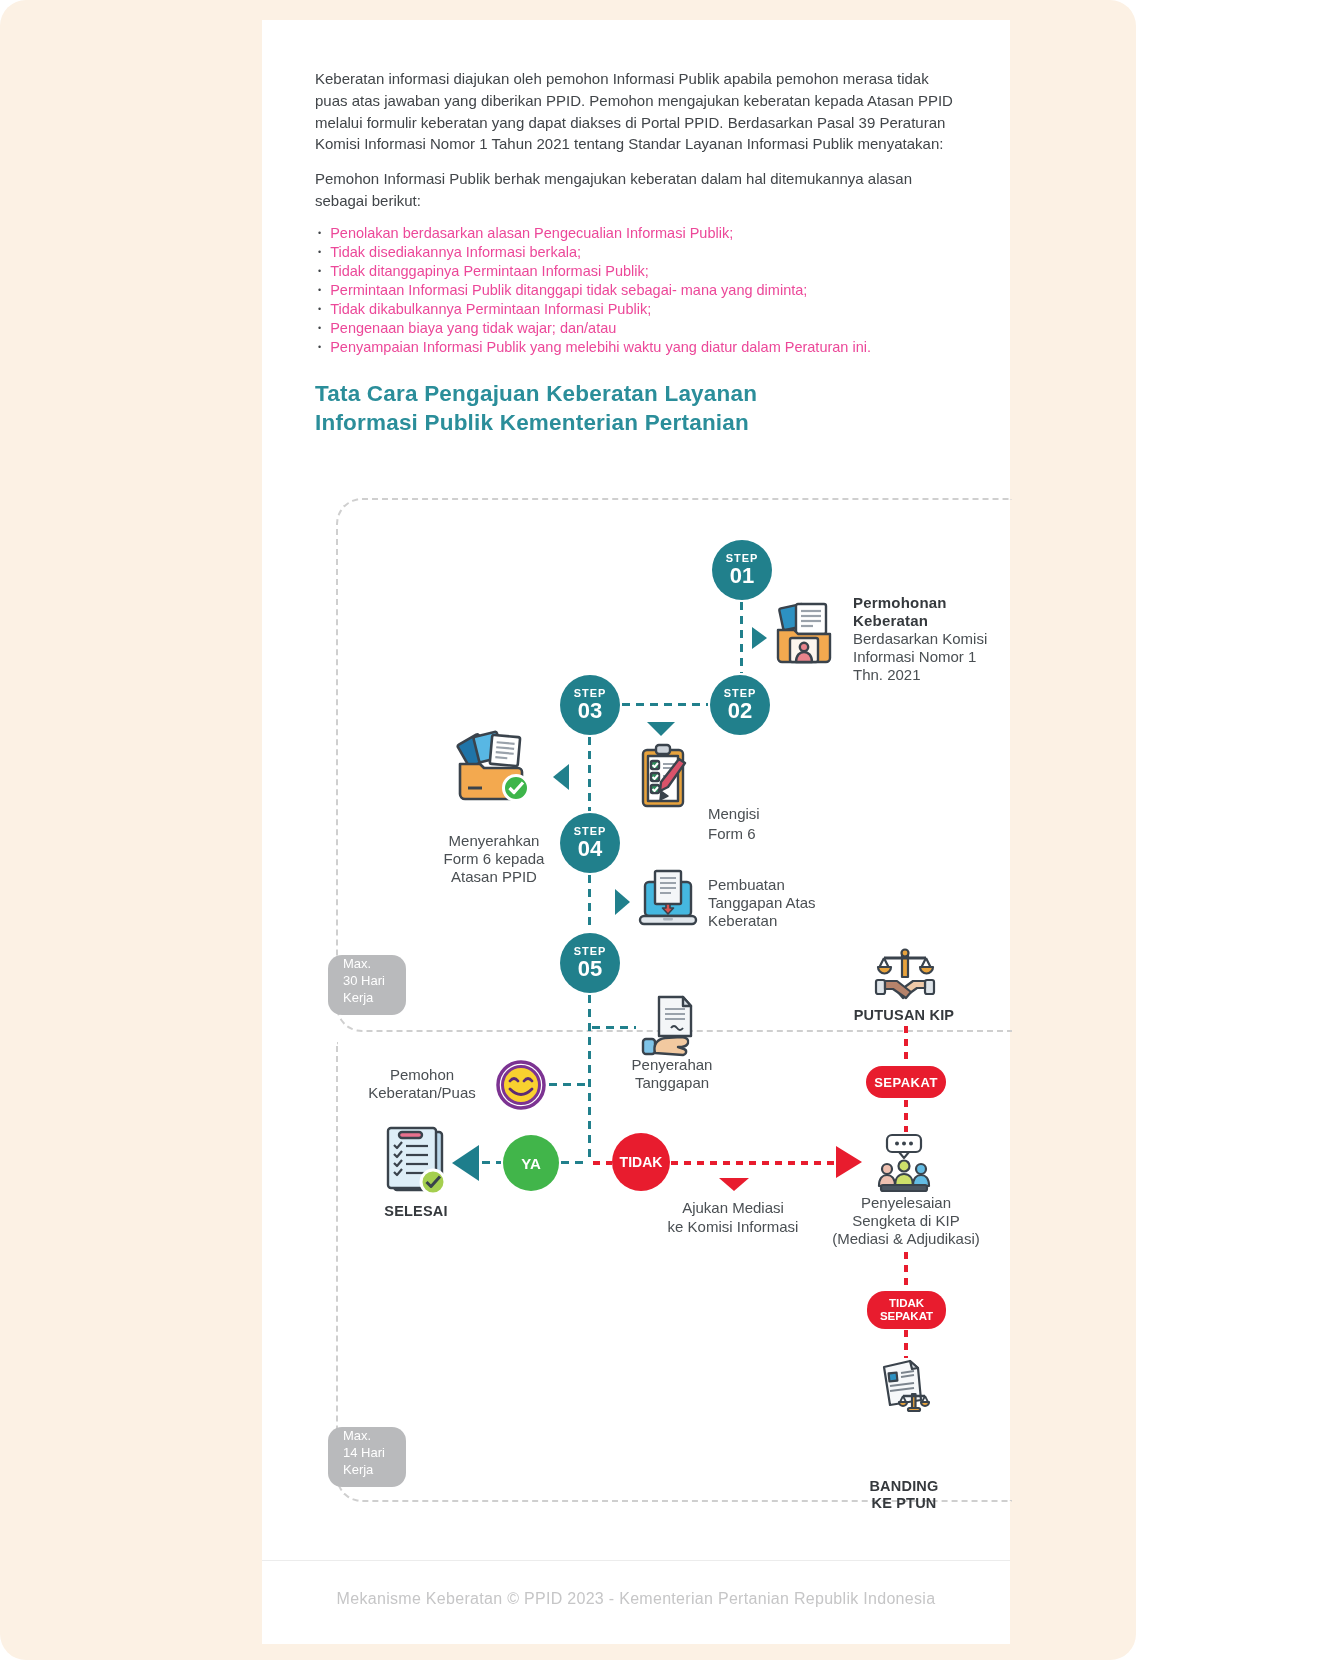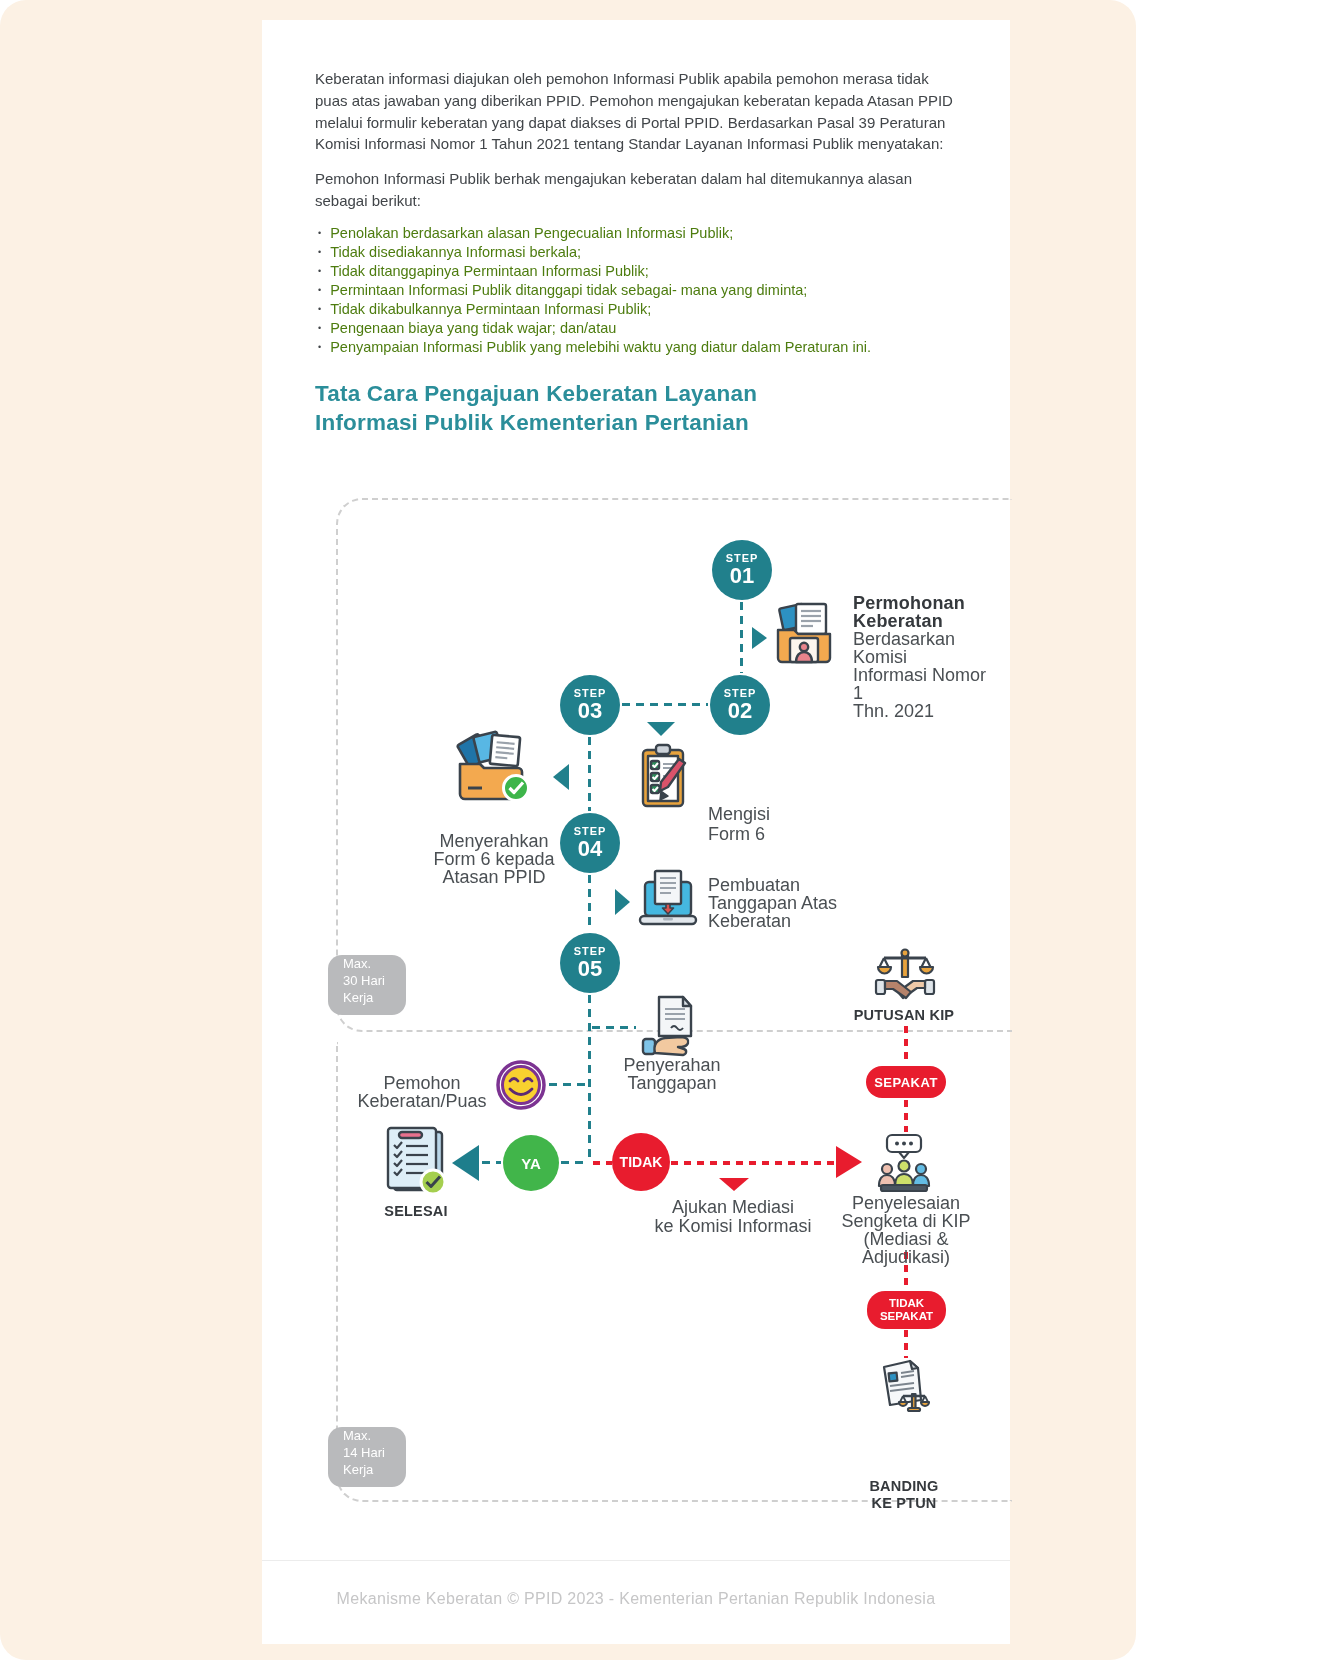--- a/index.html
+++ b/index.html
@@ -3,42 +3,42 @@
 <meta charset="utf-8">
 <style>
   html,body{margin:0;padding:0;background:#ffffff;}
   .page{position:relative;width:1136px;height:1660px;background:#ffffff;overflow:hidden;
         font-family:Liberation Sans, sans-serif;color:#3f4447;}
   .cream{position:absolute;inset:0;background:#fcf1e4;border-radius:26px;}
   .card{position:absolute;left:262px;top:20px;width:748px;height:1624px;background:#ffffff;}
   .abs{position:absolute;}
   .pre{white-space:pre-line;}
   .body-text{font-size:15px;line-height:21.8px;color:#414549;}
-  .bullets{list-style:none;margin:0;padding:0;font-size:14.5px;line-height:19px;color:#4d7c0f;}
+  .bullets{list-style:none;margin:0;padding:0;font-size:14.5px;line-height:19px;color:#ec4899;}
   .bullets li::before{content:"•";font-size:9px;vertical-align:2px;margin-right:9px;color:#414549;}
   .heading{font-size:22.5px;line-height:28.5px;font-weight:600;color:#2b8e9a;letter-spacing:.2px;}
   .region{position:absolute;border:2px dashed #cfcfcf;}
   .region1{border-right:none;border-radius:26px 0 0 26px;}
   .region2{border-right:none;border-top:none;border-radius:0 0 0 26px;}
   .timebox{position:absolute;background:#b9babc;border-radius:14px;color:#ffffff;
            font-size:13px;line-height:17px;padding:0 0 0 15px;z-index:5;}
   .step{position:absolute;width:60px;height:60px;border-radius:50%;background:#21808c;color:#fff;
         display:flex;flex-direction:column;align-items:center;justify-content:center;z-index:4;}
   .step .w{font-size:11px;font-weight:700;letter-spacing:1px;line-height:11px;text-align:center;}
   .step .n{font-size:22px;font-weight:700;line-height:22px;margin-top:1px;}
   .dashT-v{position:absolute;width:3px;background:repeating-linear-gradient(180deg,#21808c 0 8px,transparent 8px 14px);z-index:3;}
   .dashT-h{position:absolute;height:3px;background:repeating-linear-gradient(90deg,#21808c 0 8px,transparent 8px 14px);z-index:3;}
   .dashR-v{position:absolute;width:3.5px;background:repeating-linear-gradient(180deg,#e81c2e 0 7px,transparent 7px 13px);z-index:3;}
   .dashR-h{position:absolute;height:3.5px;background:repeating-linear-gradient(90deg,#e81c2e 0 7px,transparent 7px 13px);z-index:3;}
   .tri{position:absolute;width:0;height:0;z-index:4;}
   .disc{position:absolute;border-radius:50%;display:flex;align-items:center;justify-content:center;
         color:#fff;font-weight:700;z-index:4;}
   .pill{position:absolute;background:#e81c2e;border-radius:18px;display:flex;align-items:center;justify-content:center;
         color:#fff;font-weight:700;text-align:center;z-index:4;}
-  .lbl{position:absolute;font-size:18px;line-height:18px;color:#4a4f53;z-index:4;}
+  .lbl{position:absolute;font-size:15px;line-height:18px;color:#4a4f53;z-index:4;}
   .lbl-b{font-weight:700;color:#35393d;letter-spacing:.2px;}
   .ctr{text-align:center;}
   .icon{position:absolute;z-index:4;}
   .footer-line{position:absolute;left:262px;top:1560px;width:748px;border-top:1px solid #ececec;}
   .footer-text{position:absolute;left:262px;top:1590px;width:748px;text-align:center;
                font-size:16px;color:#c6c6c7;letter-spacing:.3px;}
 </style>
 </head>
 <body>
 
@@ -328,21 +328,21 @@
   <div class="lbl pre" style="left:708px;top:770px;line-height:20px;margin-top:34px;">Mengisi
 Form 6</div>
   <div class="lbl pre ctr" style="left:414px;top:832px;width:160px;">Menyerahkan
 Form 6 kepada
 Atasan PPID</div>
   <div class="lbl pre" style="left:708px;top:876px;">Pembuatan
 Tanggapan Atas
 Keberatan</div>
   <div class="lbl pre ctr" style="left:612px;top:1056px;width:120px;">Penyerahan
 Tanggapan</div>
-  <div class="lbl pre ctr" style="left:356px;top:1066px;width:132px;margin-top:8px;">Pemohon
+  <div class="lbl pre ctr" style="left:356px;top:1066px;width:132px;">Pemohon
 Keberatan/Puas</div>
   <div class="lbl lbl-b ctr" style="left:366px;top:1202px;width:100px;font-size:14.5px;">SELESAI</div>
   <div class="lbl pre ctr" style="left:653px;top:1198px;width:160px;line-height:19px;">Ajukan Mediasi
 ke Komisi Informasi</div>
   <div class="lbl lbl-b ctr" style="left:843px;top:1006px;width:122px;font-size:14.5px;">PUTUSAN KIP</div>
   <div class="lbl pre ctr" style="left:824px;top:1194px;width:164px;">Penyelesaian
 Sengketa di KIP
 (Mediasi &amp; Adjudikasi)</div>
   <div class="lbl lbl-b pre ctr" style="left:853px;top:1478px;width:102px;line-height:17px;font-size:14.5px;">BANDING
 KE PTUN</div>

